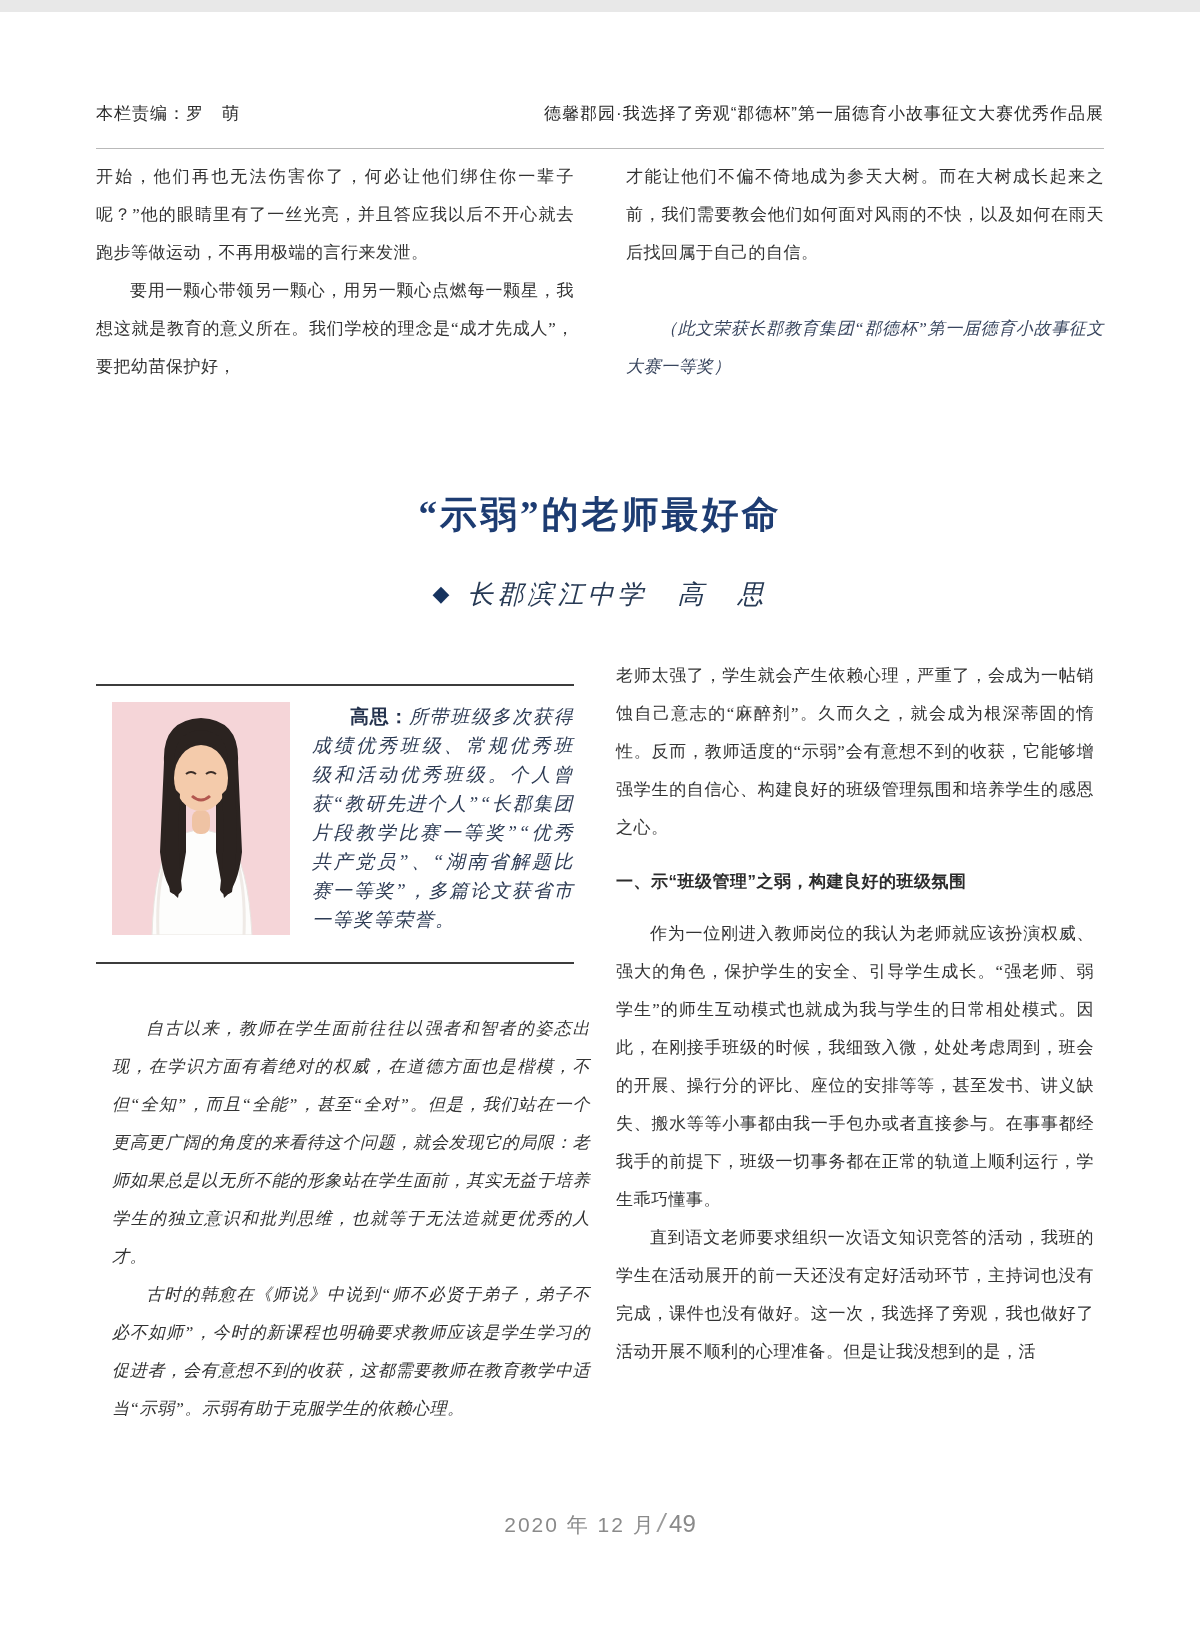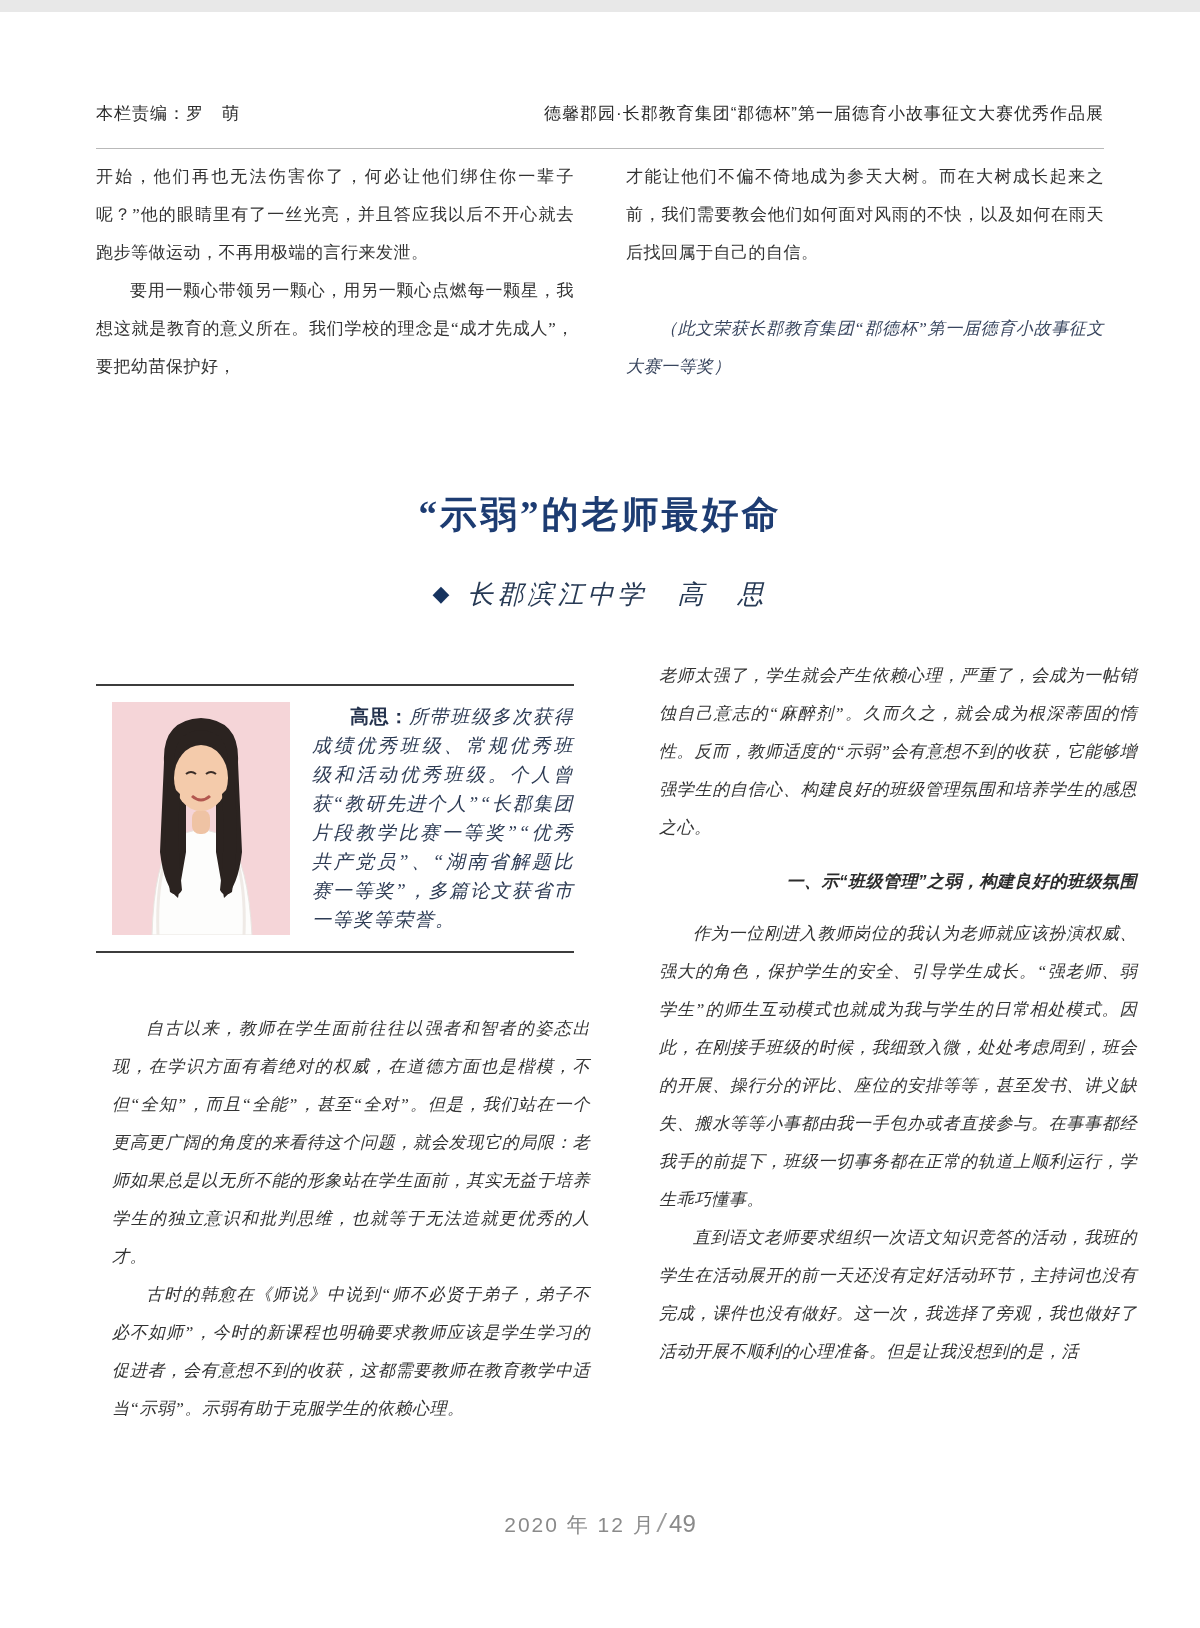--- a/index.html
+++ b/index.html
@@ -55,65 +55,65 @@
   }
   .author-line .bullet{
     font-style:normal;color:#16335f;margin-right:18px;letter-spacing:0;
     font-size:22px;vertical-align:2px;
   }
   
   .bio{
     position:absolute;left:96px;top:672px;width:478px;
     border-top:2px solid #3c3c3c;
     border-bottom:2px solid #3c3c3c;
-    padding:16px 0 12px 0;
+    padding:16px 0 23px 0;
     display:flex;
   }
   .photo-wrap{flex:0 0 178px;margin-left:16px;}
   .bio-text{
     flex:1;margin-left:22px;
     font-size:19px;line-height:29px;
     font-style:italic;
     color:#2e3c55;
     text-align:justify;
     letter-spacing:1.5px;
     text-indent:2em;
   }
   .bio-text .bio-name{
     font-style:normal;font-weight:bold;color:#24324d;letter-spacing:0.5px;
   }
   
   .body-left{left:112px;top:998px;width:478px;font-style:italic;}
-  .body-right{left:659px;top:645px;width:478px;font-style:italic;}
+  .body-right{left:616px;top:645px;width:478px;}
   .section-heading{
     margin:16px 0 14px 0 !important;
     font-family:"Liberation Sans", sans-serif;
     font-size:22px;font-weight:bold;color:#2c2c2c;
     text-indent:0 !important;
     letter-spacing:0.5px;
-    text-align:right;
+    text-align:left;
   }
   
   .footer{
     position:absolute;left:0;top:1496px;width:1200px;
     text-align:center;
     font-family:"Liberation Sans", sans-serif;
     color:#8a8a8a;font-size:21px;letter-spacing:2px;
   }
   .footer .slash{font-style:italic;margin:0 2px;color:#9a9a9a;font-size:26px;}
   .footer .pagenum{font-size:24px;color:#8a8a8a;letter-spacing:0;}
 </style>
 </head>
 <body>
 
 <div class="page">
 
   <div class="header">
     <span>本栏责编：罗　萌</span>
-    <span>德馨郡园·长郡教育集团“郡德杯”第一届德育小故事征文大赛优秀作品展</span>
+    <span>德馨郡园·我选择了旁观“郡德杯”第一届德育小故事征文大赛优秀作品展</span>
   </div>
   <div class="header-rule"></div>
 
   <div class="col prev-left">
     <p class="no-indent">开始，他们再也无法伤害你了，何必让他们绑住你一辈子呢？”他的眼睛里有了一丝光亮，并且答应我以后不开心就去跑步等做运动，不再用极端的言行来发泄。</p>
     <p>要用一颗心带领另一颗心，用另一颗心点燃每一颗星，我想这就是教育的意义所在。我们学校的理念是“成才先成人”，要把幼苗保护好，</p>
   </div>
 
   <div class="col prev-right">
     <p class="no-indent">才能让他们不偏不倚地成为参天大树。而在大树成长起来之前，我们需要教会他们如何面对风雨的不快，以及如何在雨天后找回属于自己的自信。</p>

